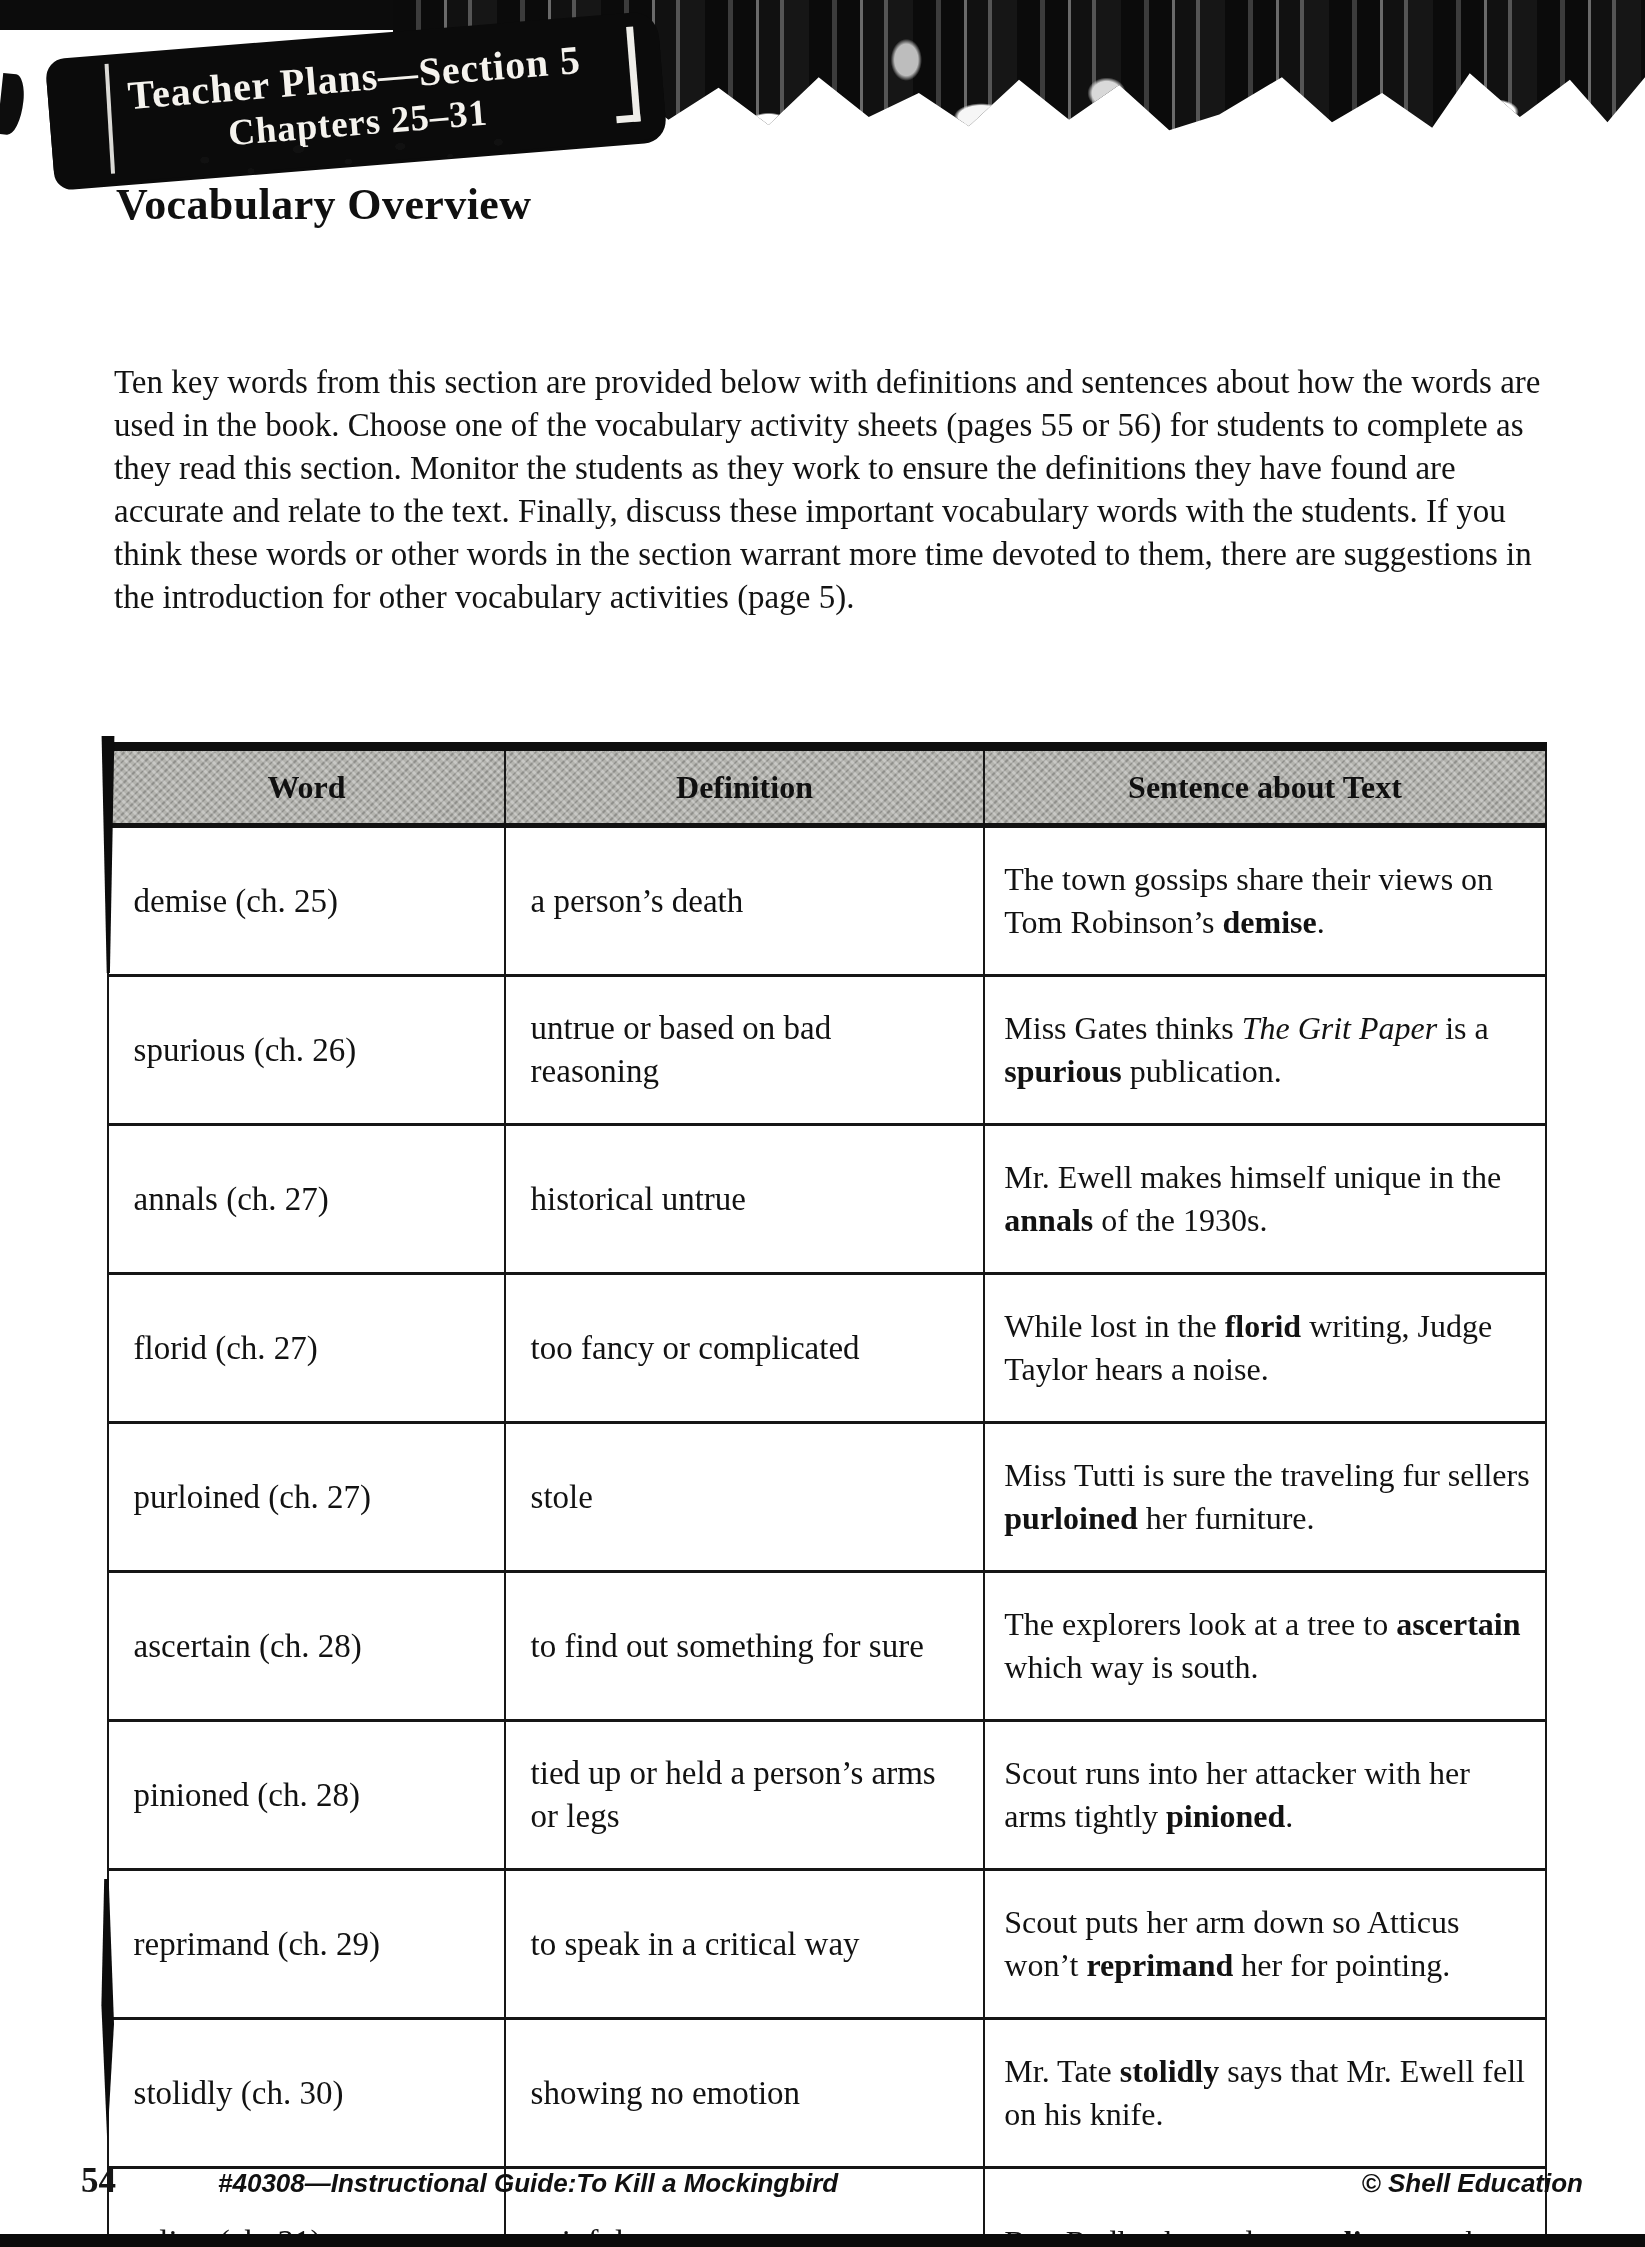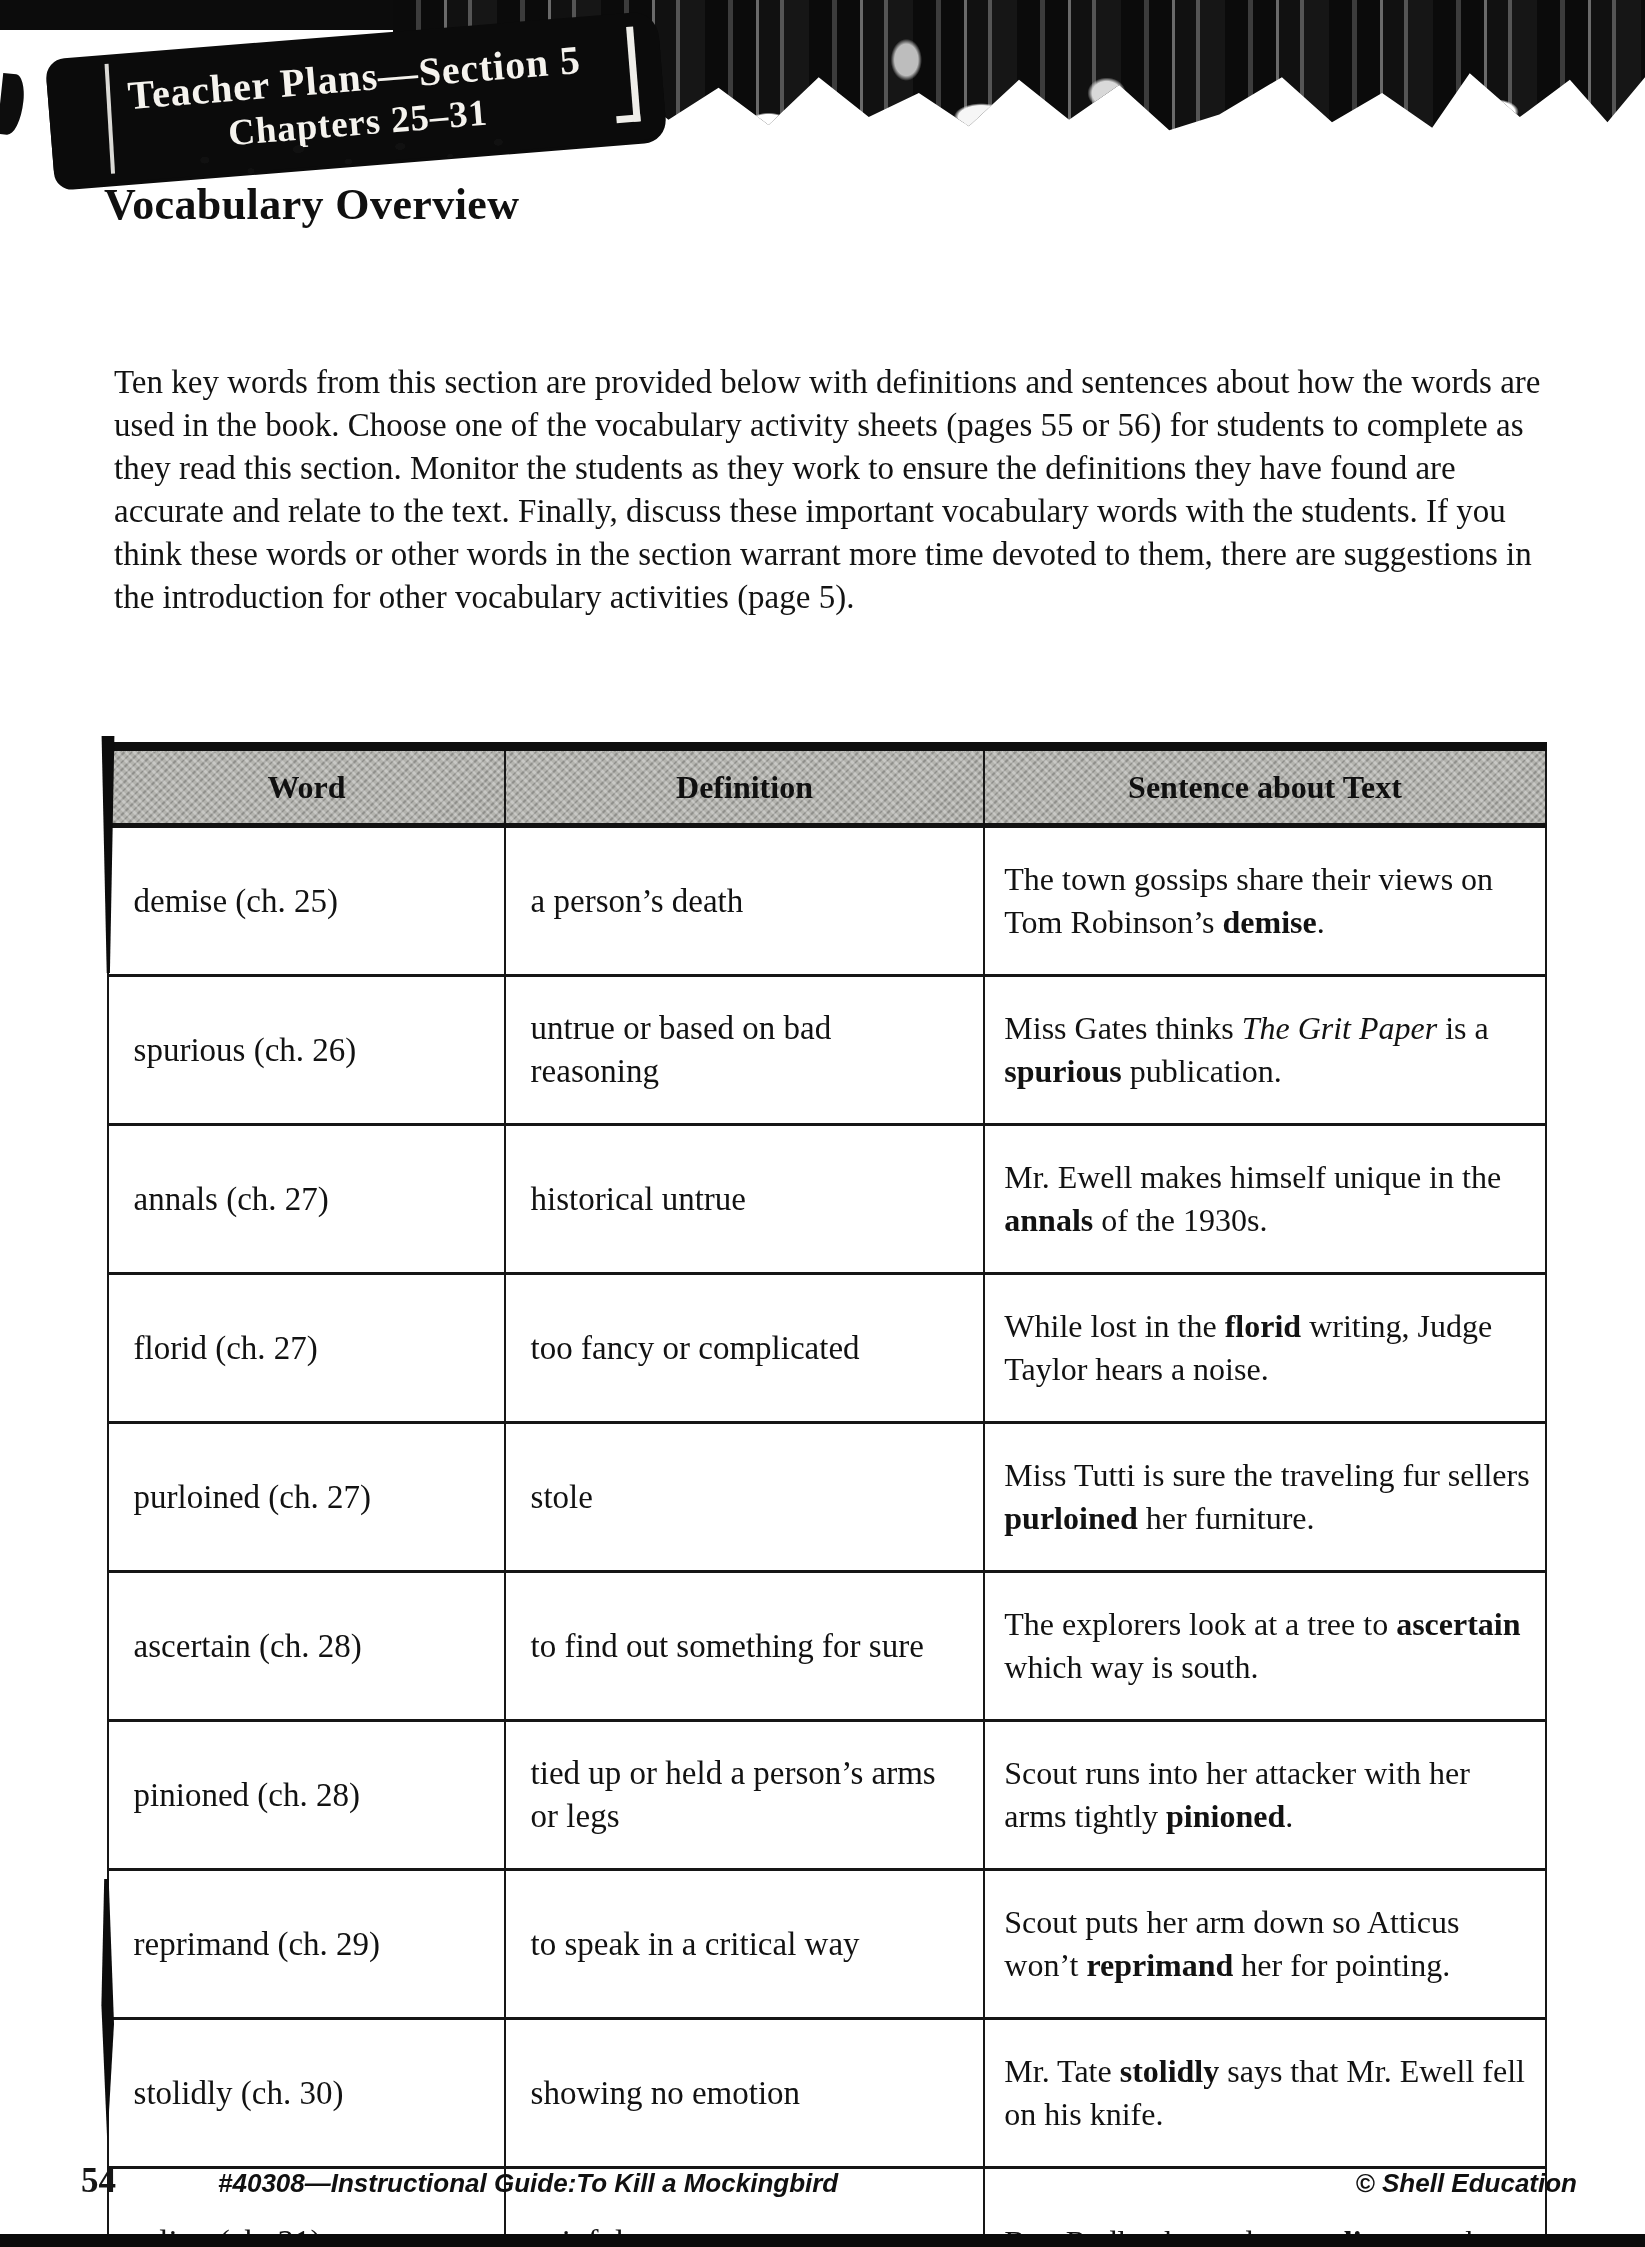--- a/index.html
+++ b/index.html
@@ -67,21 +67,21 @@
       radial-gradient(7px 5.3px at 10% 40%, #111 0 60%, transparent 66%),
       radial-gradient(5.3px 4.4px at 22% 72%, #111 0 60%, transparent 66%),
       radial-gradient(8.8px 6.1px at 35% 30%, #111 0 60%, transparent 66%),
       radial-gradient(6.1px 4.4px at 48% 66%, #111 0 60%, transparent 66%),
       radial-gradient(8px 5.3px at 62% 40%, #111 0 60%, transparent 66%),
       radial-gradient(4.4px 3.5px at 75% 70%, #111 0 60%, transparent 66%),
       radial-gradient(7px 5.3px at 88% 46%, #111 0 60%, transparent 66%);
   }
   
   .page-title{
-    position:absolute;left:104px;top:179px;margin:0;
+    position:absolute;left:116px;top:179px;margin:0;
     font-size:44px;font-weight:bold;letter-spacing:0.4px;color:#101010;
   }
   .intro-paragraph{
     position:absolute;left:114px;top:361px;width:1429px;margin:0;
     font-size:33px;line-height:43px;text-align:left;color:#131313;
   }
   
   .vocab-table{
     position:absolute;left:107px;top:742px;width:1438px;
     border-collapse:collapse;table-layout:fixed;
@@ -107,21 +107,21 @@
   .table-left-accent-top{
     position:absolute;left:100px;top:736px;width:16px;height:237px;background:#0c0c0c;z-index:2;
     clip-path:polygon(10% 0,90% 0,62% 100%,42% 100%);
   }
   .table-left-accent-bottom{
     position:absolute;left:100px;top:1879px;width:14px;height:263px;background:#0c0c0c;z-index:2;
     clip-path:polygon(30% 0,62% 0,100% 55%,52% 100%,10% 48%);
   }
   
   .page-footer{
-    position:absolute;left:81px;right:68px;top:2161px;
+    position:absolute;left:81px;right:62px;top:2161px;
     display:flex;align-items:baseline;
   }
   .page-number{font-size:35px;font-weight:bold;font-family:"Liberation Serif",serif;}
   .footer-left{
     margin-left:102px;font-size:26px;font-style:italic;font-weight:bold;
     font-family:"Liberation Sans",sans-serif;color:#101010;
   }
   .footer-right{
     margin-left:auto;font-size:26px;font-style:italic;font-weight:bold;
     font-family:"Liberation Sans",sans-serif;color:#101010;

